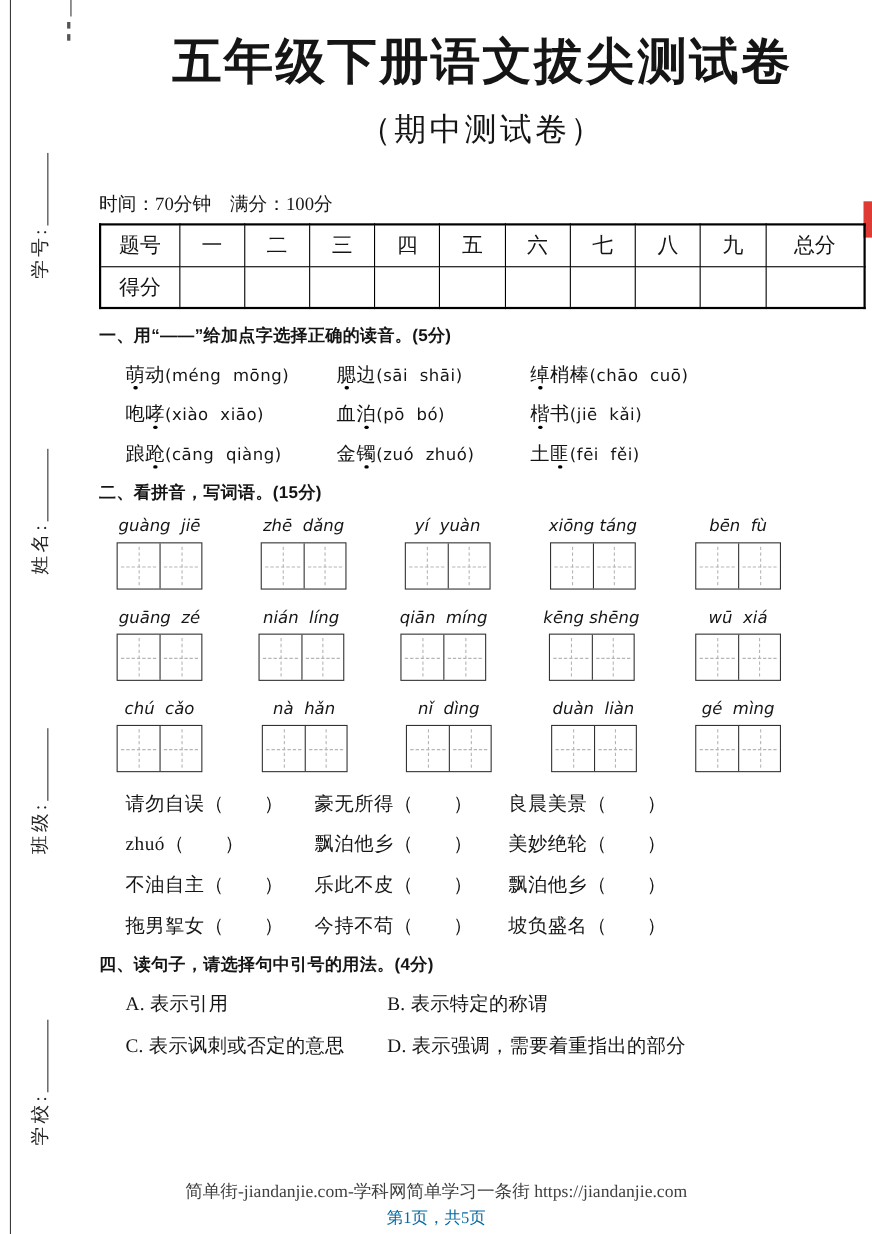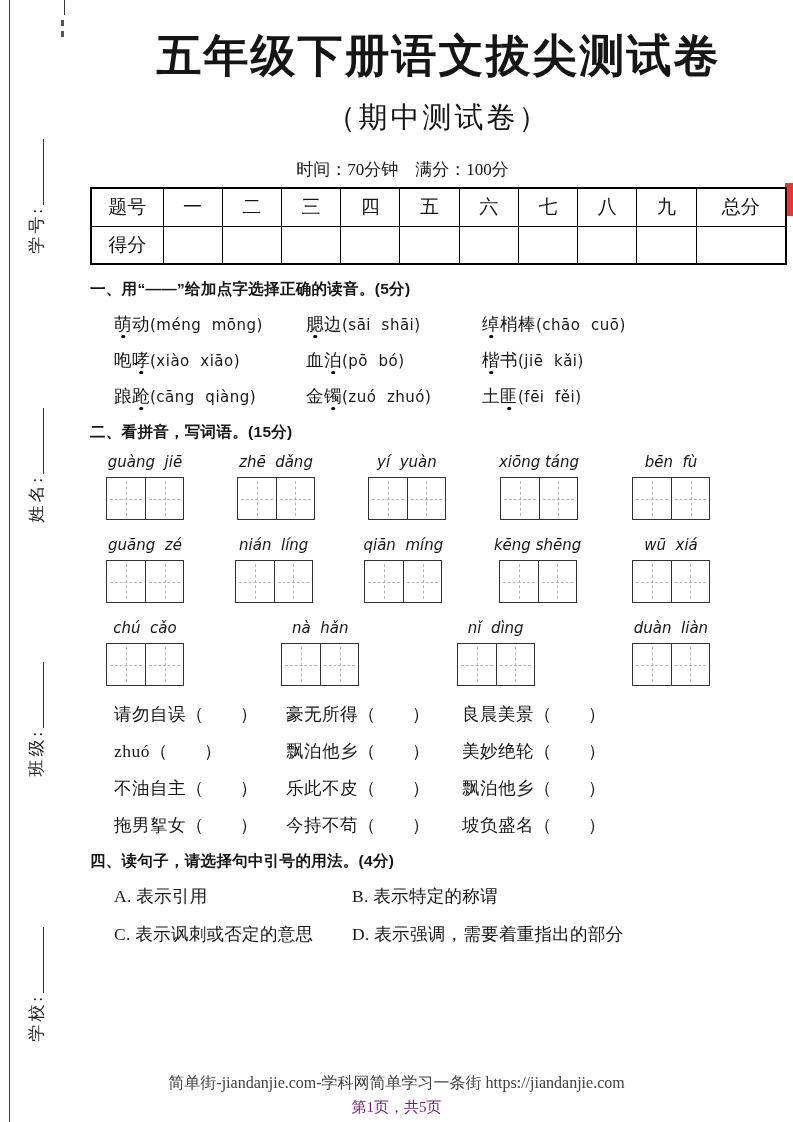--- a/index.html
+++ b/index.html
@@ -16,21 +16,21 @@
 
   .margin-field{position:absolute;left:-39px;width:150px;height:22px;transform:rotate(-90deg);
     display:flex;align-items:center;justify-content:center;font-size:17px;letter-spacing:3px;
     color:#222;white-space:nowrap;}
   .mf-line{display:inline-block;width:66px;height:0;border-bottom:1.3px solid #333;margin-left:1px;
     align-self:flex-end;margin-bottom:3px;}
 
   .content{position:absolute;left:90px;top:0;width:697px;}
   .title{margin-top:26px;text-align:center;font-size:45px;font-weight:bold;letter-spacing:2px;}
   .subtitle{margin-top:12px;text-align:center;font-size:29px;letter-spacing:3px;}
-  .meta{margin-top:20px;margin-bottom:6px;text-align:center;padding-right:72px;font-size:17px;white-space:pre;}
+  .meta{margin-top:36px;margin-bottom:6px;text-align:left;padding-right:72px;font-size:17px;white-space:pre;}
 
   table.score{border-collapse:collapse;width:100%;border:2px solid #000;}
   table.score td{border:1.5px solid #000;height:38px;text-align:center;font-size:19px;padding:0;}
   table.score td.st-label{width:72px;}
   table.score td.st-total{width:90px;}
 
   .sec-title{font-family:"Liberation Sans","DejaVu Sans",sans-serif;font-weight:bold;font-size:15.5px;
     margin-top:14px;letter-spacing:.3px;}
 
   .s1-items{display:grid;grid-template-columns:192px 176px auto;margin:12px 0 0 24px;row-gap:12px;
@@ -49,21 +49,21 @@
   .s2-cell::before{content:"";position:absolute;left:3px;right:3px;top:50%;border-top:1px dashed #b5b5b5;}
   .s2-cell::after{content:"";position:absolute;top:3px;bottom:3px;left:50%;border-left:1px dashed #b5b5b5;}
 
   .s3-items{display:grid;grid-template-columns:172px 176px auto;margin:12px 0 0 24px;row-gap:13px;
     font-size:17.5px;letter-spacing:.5px;}
 
   .s4-options{display:grid;grid-template-columns:238px auto;margin:12px 0 0 24px;row-gap:14px;
     font-size:17.5px;letter-spacing:.3px;}
 
   .footer-brand{position:absolute;left:0;right:0;bottom:28px;text-align:center;font-size:16px;}
-  .page-info{position:absolute;left:0;right:0;bottom:5px;text-align:center;font-size:15px;color:#701a75;}
+  .page-info{position:absolute;left:0;right:0;bottom:5px;text-align:center;font-size:15px;color:#0369a1;}
 </style>
 </head>
 <body>
 
 <div class="page">
   <div class="seal-line"></div>
   <div class="corner-line"></div>
   <div class="corner-dots">
       <i></i>
       <i></i>
@@ -236,20 +236,27 @@
               <div class="s2-cell"></div>
             </div>
           </div>
           <div class="s2-group">
             <div class="s2-py">duàn  liàn</div>
             <div class="s2-box">
               <div class="s2-cell"></div>
               <div class="s2-cell"></div>
             </div>
           </div>
+          <div class="s2-group">
+            <div class="s2-py">gé  mìng</div>
+            <div class="s2-box">
+              <div class="s2-cell"></div>
+              <div class="s2-cell"></div>
+            </div>
+          </div>
         </div>
       </div>
 
     <div class="s3-items" id="s3-items">
         <span class="s3-item">请勿自误（　　）</span>
         <span class="s3-item">豪无所得（　　）</span>
         <span class="s3-item">良晨美景（　　）</span>
         <span class="s3-item">zhuó（　　）</span>
         <span class="s3-item">飘泊他乡（　　）</span>
         <span class="s3-item">美妙绝轮（　　）</span>

